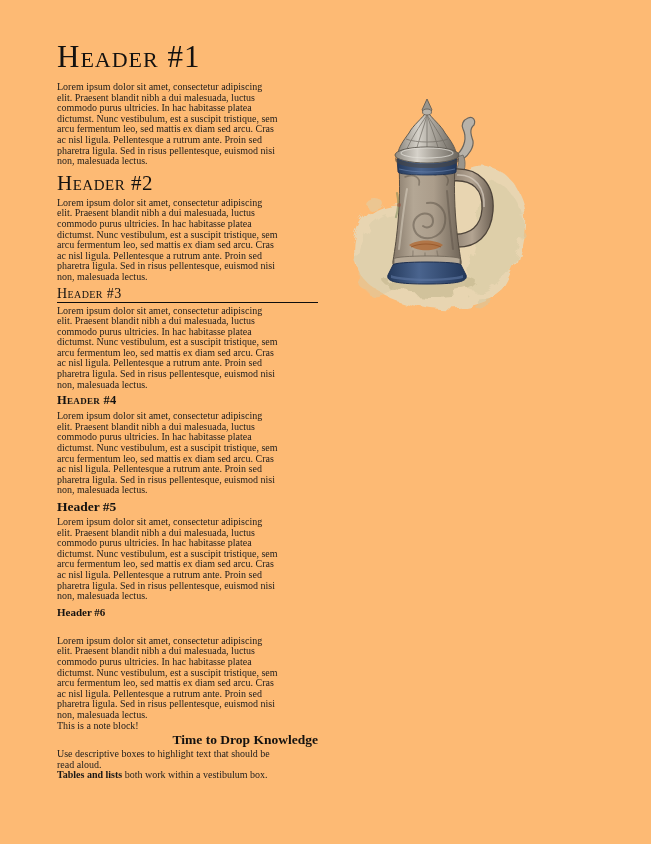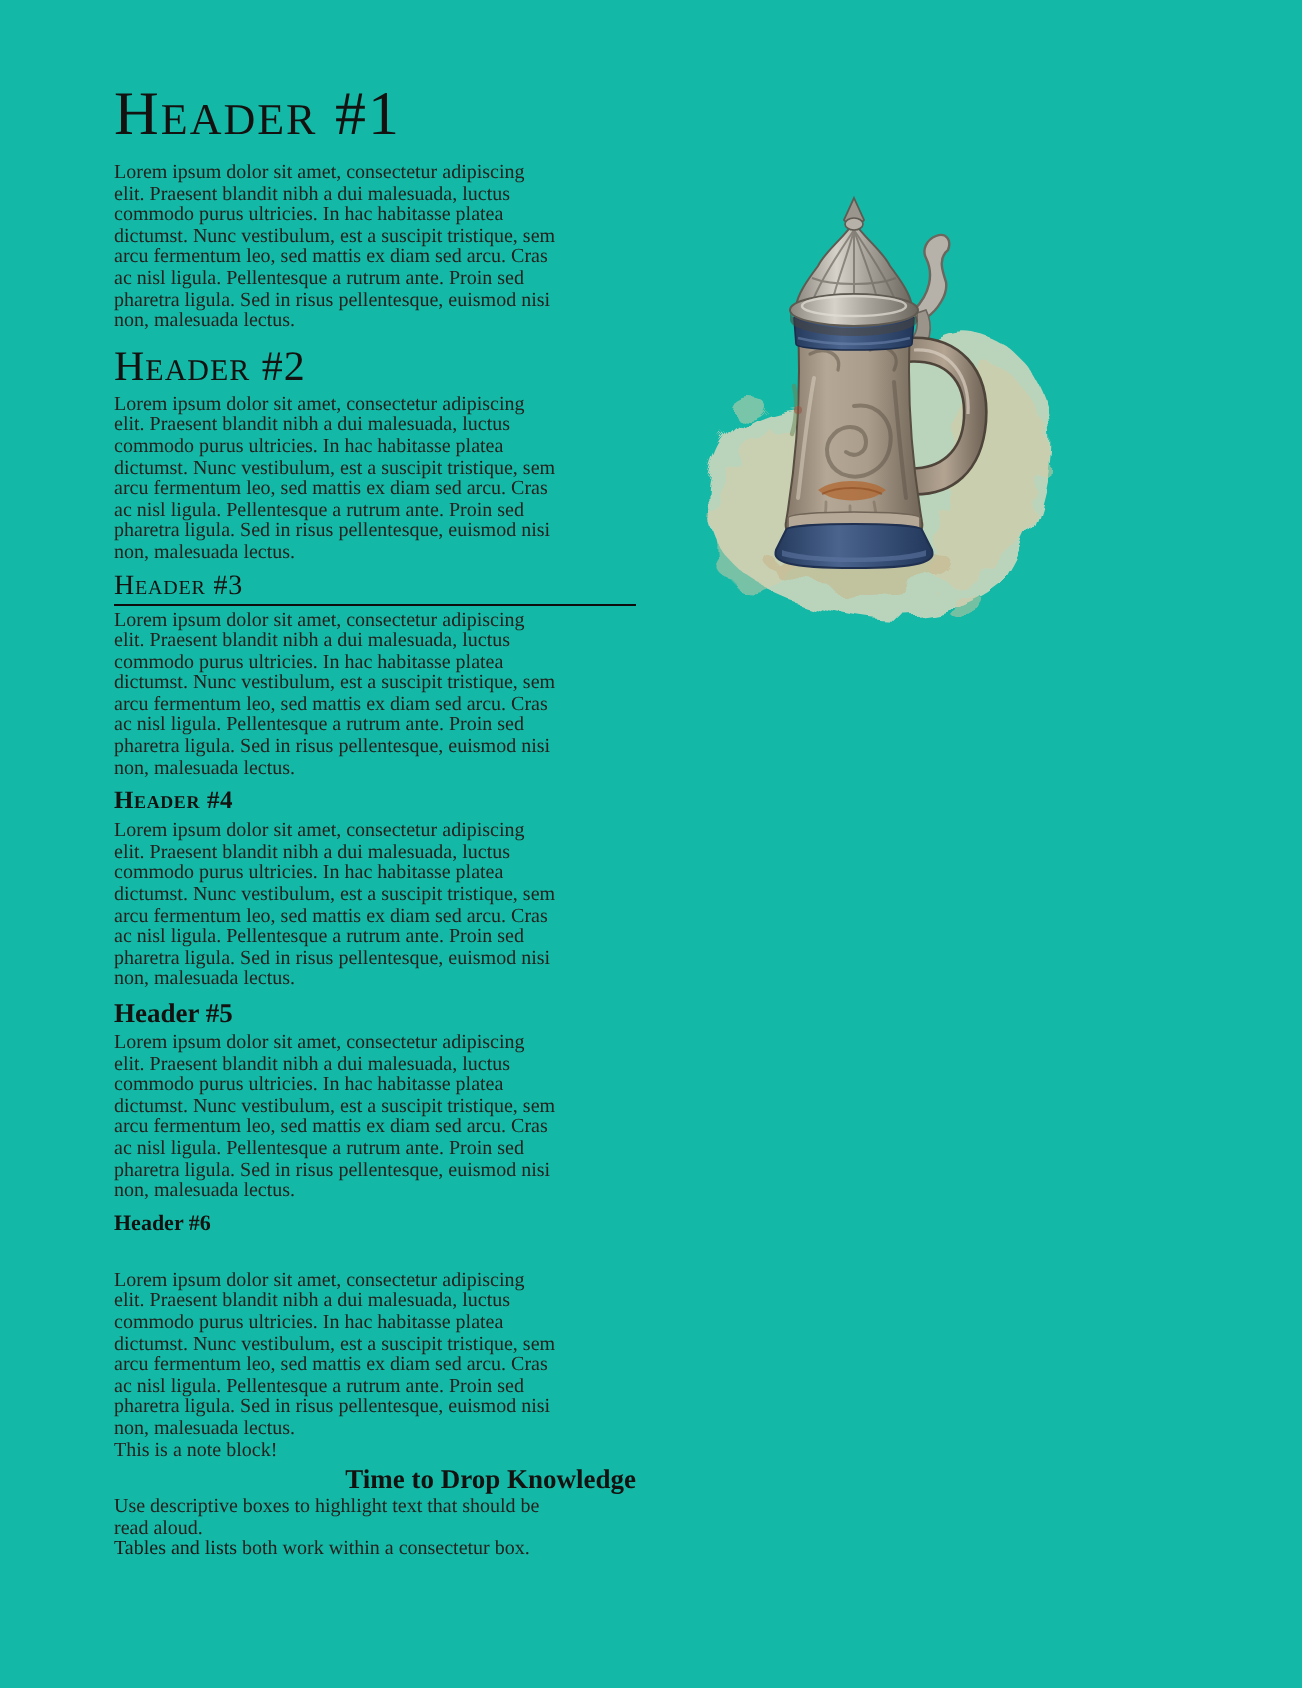--- a/index.html
+++ b/index.html
@@ -4,21 +4,21 @@
 <style>
   html, body {
     margin: 0;
     padding: 0;
     background: #ffffff;
   }
   .page {
     position: relative;
     width: 651px;
     height: 844px;
-    background: #14b8a6;
+    background: #fdba74;
     overflow: hidden;
     font-family: "Liberation Serif", serif;
   }
   .column {
     position: absolute;
     left: 57px;
     top: 40px;
     width: 261px;
     color: #24211e;
   }
@@ -85,21 +85,21 @@
     font-size: 10px;
     line-height: 10.6px;
     margin: 0;
     white-space: pre-line;
   }
   .single {
     font-size: 10px;
     line-height: 10.6px;
     margin: 0;
   }
-  .single strong { font-weight: 400; color: #1a1816; }
+  .single strong { font-weight: 700; color: #1a1816; }
   .illustration {
     position: absolute;
     left: 335px;
     top: 85px;
     width: 225px;
     height: 235px;
   }
 </style>
 </head>
 <body>
@@ -181,21 +181,21 @@
     </section>
 
     <section>
       <p class="single">This is a note block!</p>
     </section>
 
     <section>
       <div class="know-h">Time to Drop Knowledge</div>
       <p class="body">Use descriptive boxes to highlight text that should be
 read aloud.</p>
-      <p class="single"><strong>Tables and lists</strong><span> both work within a consectetur box.</span></p>
+      <p class="single"><strong>Tables and lists</strong><span> both work within a vestibulum box.</span></p>
     </section>
 
   </div>
 
   <svg class="illustration" viewBox="0 0 225 235" aria-hidden="true">
     <defs>
       <filter id="wc" x="-30%" y="-30%" width="160%" height="160%">
         <feTurbulence type="fractalNoise" baseFrequency="0.035" numOctaves="3" seed="7" result="n"></feTurbulence>
         <feDisplacementMap in="SourceGraphic" in2="n" scale="16"></feDisplacementMap>
       </filter>

